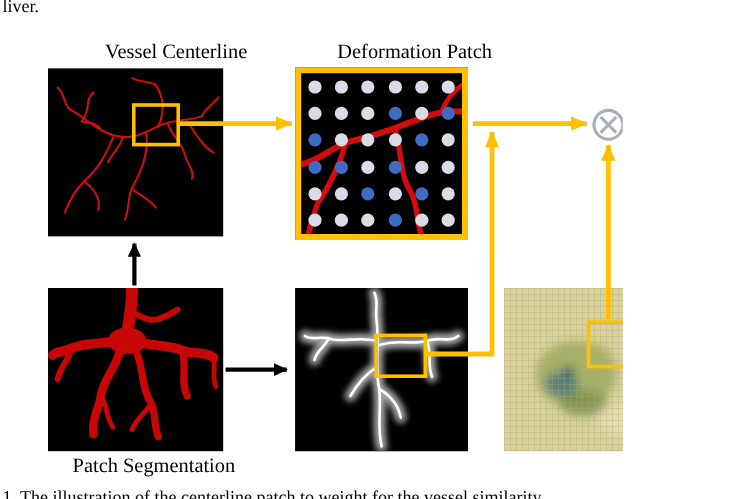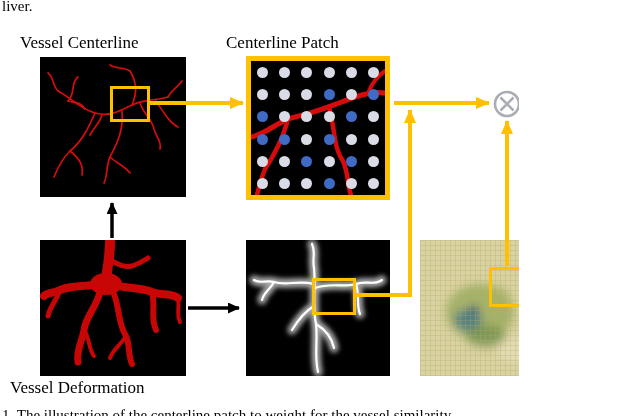--- a/index.html
+++ b/index.html
@@ -1,19 +1,19 @@
 <!DOCTYPE html>
 <html><head>
 <meta charset="utf-8">
 <style>
   html,body{margin:0;padding:0;background:#fff;}
   .page{position:relative;width:519px;height:416px;background:#fff;overflow:hidden;
         font-family:"Liberation Serif", serif;color:#000;}
   .toptext{position:absolute;left:2px;top:-2px;font-size:15px;}
-  .lbl{position:absolute;font-size:17px;text-align:left;line-height:20px;}
+  .lbl{position:absolute;font-size:17px;text-align:right;line-height:20px;}
   .img{position:absolute;background:#000;}
   .img svg{display:block;width:100%;height:100%;}
   .patch{left:246px;top:56px;width:144px;height:144px;background:#000;
          border:5px solid #FFC000;box-sizing:border-box;}
   .patch-lines{position:absolute;inset:0;width:100%;height:100%;}
   .patch-grid{position:absolute;inset:0;display:grid;
               grid-template-columns:repeat(6,1fr);grid-template-rows:repeat(6,1fr);
               place-items:center;}
   .dot{width:11px;height:11px;border-radius:50%;}
   .roi{position:absolute;border:3px solid #FFC000;z-index:4;}
@@ -29,22 +29,22 @@
            white-space:nowrap;overflow:hidden;}
 </style>
 </head>
 <body>
 
 <div class="page">
 
   <div class="toptext">liver.</div>
 
   <div class="lbl" style="left:20px;top:33px;width:186px">Vessel Centerline</div>
-  <div class="lbl" style="left:226px;top:33px;width:184px">Centerline Patch</div>
-  <div class="lbl" style="left:10px;top:378px;width:186px">Vessel Deformation</div>
+  <div class="lbl" style="left:226px;top:33px;width:184px">Deformation Patch</div>
+  <div class="lbl" style="left:10px;top:378px;width:186px">Patch Segmentation</div>
 
   <div class="img" style="left:40px;top:57px;width:146px;height:140px">
     <svg viewBox="0 0 146 140">
       <g stroke="#D60D0D" stroke-width="1.7" fill="none" stroke-linecap="round">
         <path d="M18 34C30 40 40 52 55 56C70 60 80 54 92 48C104 42 116 44 128 40"></path>
         <path d="M55 56C48 72 42 84 30 94C24 100 18 110 14 120"></path>
         <path d="M30 94C38 100 44 108 42 118"></path>
         <path d="M82 54C84 74 76 88 70 100C66 108 68 118 64 126"></path>
         <path d="M92 48C98 34 96 24 90 14"></path>
         <path d="M90 14C84 10 76 12 70 8"></path>

